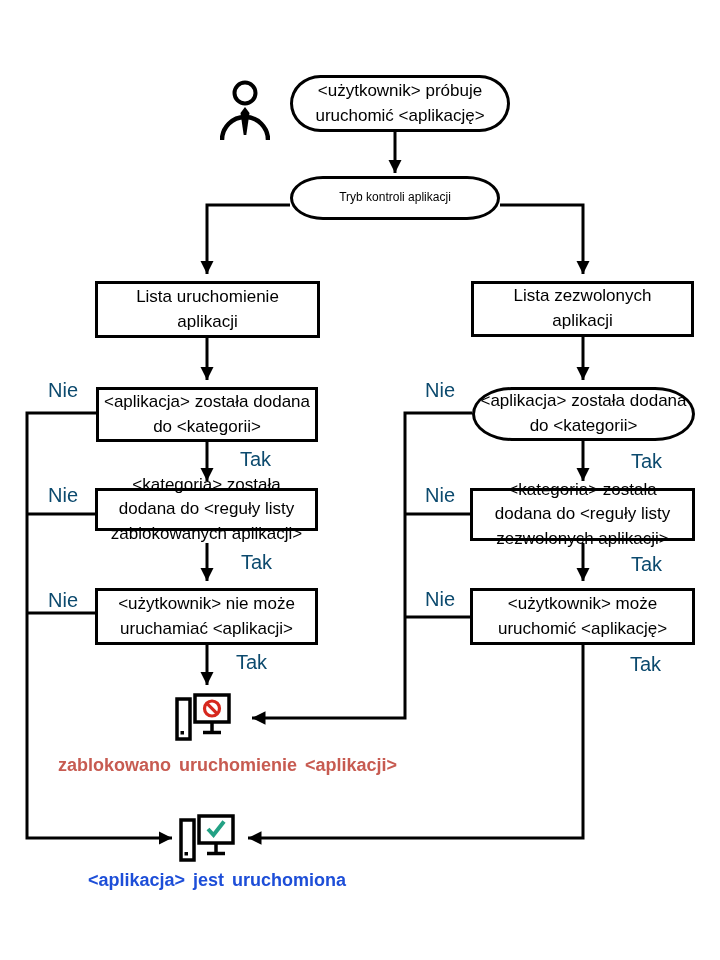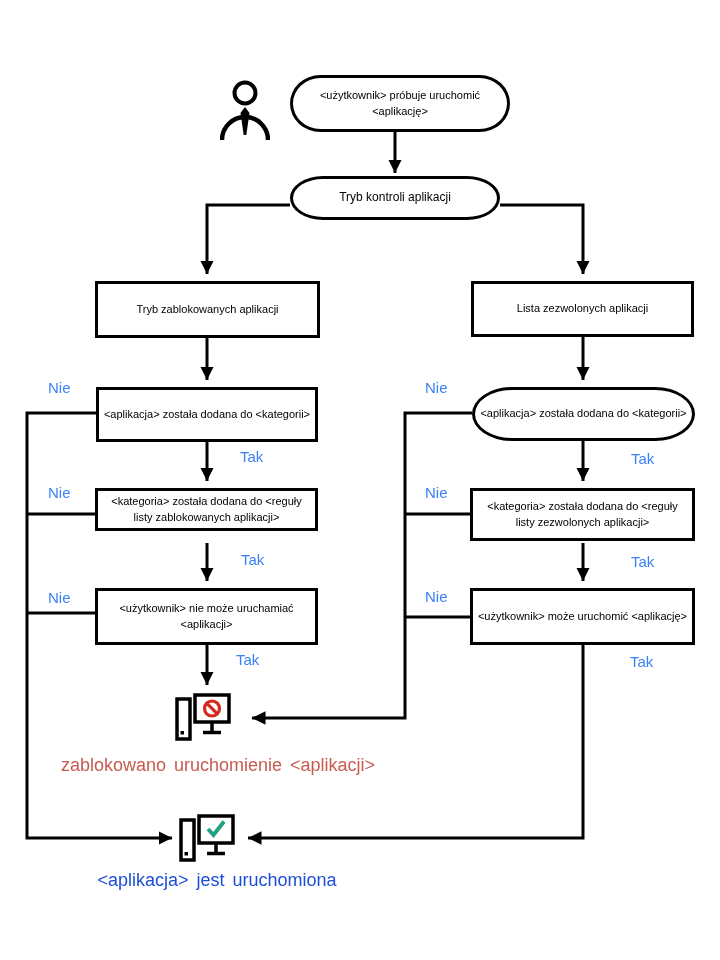--- a/index.html
+++ b/index.html
@@ -4,29 +4,30 @@
 <style>
   html,body{margin:0;padding:0;background:#fff;}
   .canvas{
     position:relative;width:720px;height:960px;background:#ffffff;
     font-family:"Liberation Sans",sans-serif;color:#000;overflow:hidden;
   }
   svg.layer{position:absolute;left:0;top:0;width:720px;height:960px;}
   .node{
     position:absolute;display:flex;align-items:center;justify-content:center;
     text-align:center;border:3px solid #000;background:#fff;
-    font-size:11px;line-height:1.45;padding:2px 8px;box-sizing:border-box;
+    font-size:17px;line-height:1.45;padding:2px 8px;box-sizing:border-box;
   }
   .stadium{border-radius:32px/30px;}
   .lbl{
-    position:absolute;font-size:15px;color:#3b82f6;white-space:nowrap;
+    position:absolute;font-size:20px;color:#0c4a6e;white-space:nowrap;
   }
   .caption{
     position:absolute;font-size:18px;text-align:center;white-space:nowrap;
     word-spacing:3px;
+    font-weight:bold;
   }
   .icon-abs{position:absolute;}
 </style>
 </head>
 <body>
 
 <div class="canvas">
 
   <svg class="layer">
     <defs>
@@ -63,21 +64,21 @@
 
   <div class="node stadium" style="left:290px;top:75px;width:220px;height:57px;padding:2px 14px">
       <span>&lt;użytkownik&gt; próbuje uruchomić &lt;aplikację&gt;</span>
     </div>
 
   <div class="node stadium" style="left:290px;top:176px;width:210px;height:44px;border-radius:48px/32px;font-size:12px">
       <span>Tryb kontroli aplikacji</span>
     </div>
 
   <div class="node" style="left:95px;top:281px;width:225px;height:57px">
-      <span>Tryb zablokowanych aplikacji</span>
+      <span>Lista uruchomienie aplikacji</span>
     </div>
 
   <div class="node" style="left:471px;top:281px;width:223px;height:56px">
       <span>Lista zezwolonych aplikacji</span>
     </div>
 
   <div class="node" style="left:96px;top:387px;width:222px;height:55px;padding:2px 4px">
       <span>&lt;aplikacja&gt; została dodana do &lt;kategorii&gt;</span>
     </div>
 

